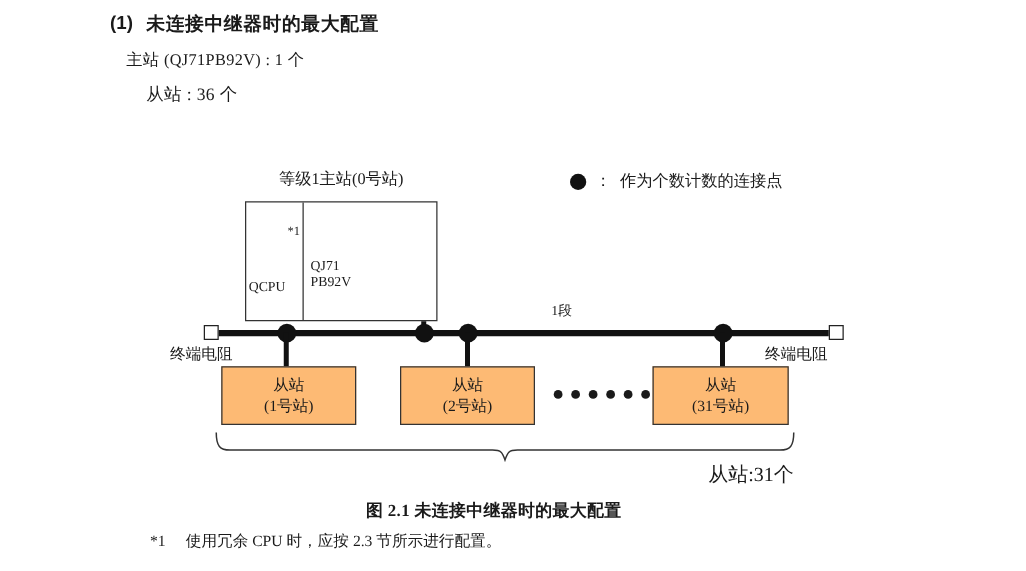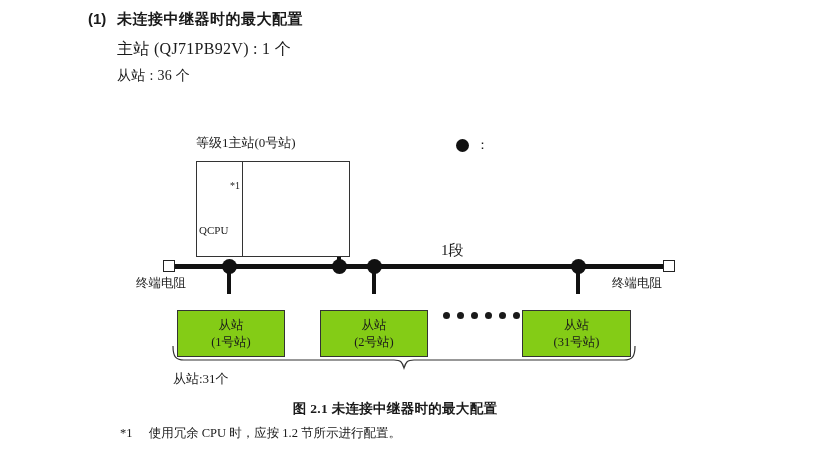--- a/index.html
+++ b/index.html
@@ -26,22 +26,22 @@
     letter-spacing: 0px;
   }
   #heading-title {
     left: 117px; top: 10px;
     font-family: "Liberation Sans", "DejaVu Sans", sans-serif;
     font-weight: bold;
     font-size: 15px;
     letter-spacing: 0.5px;
   }
   #master-count-line {
-    left: 117px; top: 39px;
-    font-size: 16px;
+    left: 101px; top: 39px;
+    font-size: 13px;
     letter-spacing: 0.3px;
   }
   #slave-count-line {
     left: 117px; top: 67px;
     font-size: 14px;
     letter-spacing: 0.3px;
   }
 
   
   #legend {
@@ -55,21 +55,21 @@
     width: 13px; height: 13px;
     border-radius: 50%;
     background: #111111;
     display: inline-block;
   }
 
   
   #master-label {
     left: 196px; top: 134px;
     width: 154px;
-    text-align: left;
+    text-align: center;
     font-size: 13px;
     white-space: nowrap;
   }
   #master-module {
     left: 196px; top: 161px;
     width: 154px; height: 96px;
     box-sizing: border-box;
     border: 1.3px solid #333333;
     display: flex;
   }
@@ -152,38 +152,37 @@
     font-size: 12.5px;
     white-space: nowrap;
   }
   #term-right-label {
     left: 612px; top: 275px;
     font-size: 12.5px;
     white-space: nowrap;
   }
   #segment-label {
     left: 441px; top: 241px;
-    font-size: 15px;
+    font-size: 11px;
     white-space: nowrap;
   }
 
   
   .slave-box {
     box-sizing: border-box;
     border: 1.3px solid #333333;
     height: 47px;
     top: 293px;
     display: flex;
     flex-direction: column;
     align-items: center;
     justify-content: center;
     font-size: 12.5px;
     line-height: 17px;
-    background: #84cc16;
-    margin-top: 17px;
+    background: #fdba74;
   }
   #slave-1 { left: 177px; width: 108px; }
   #slave-2 { left: 320px; width: 108px; }
   #slave-31 { left: 522px; width: 109px; }
 
   #ellipsis-dots {
     left: 443px; top: 312px;
     display: flex;
     gap: 7px;
   }
@@ -192,22 +191,22 @@
     border-radius: 50%;
     background: #1a1a1a;
     display: inline-block;
   }
 
   
   #brace { left: 170px; top: 344px; }
   #brace-label {
     left: 173px; top: 370px;
     width: 462px;
-    text-align: left;
-    font-size: 13px;
+    text-align: right;
+    font-size: 16px;
   }
 
   
   #figure-caption {
     left: 0px; top: 400px;
     width: 790px;
     text-align: center;
     font-family: Liberation Serif, serif;
     font-weight: bold;
     font-size: 13.5px;
@@ -224,29 +223,36 @@
 <body>
 
 <div class="abs" id="heading-number">(1)</div>
 <div class="abs" id="heading-title">未连接中继器时的最大配置</div>
 <div class="abs" id="master-count-line">主站 (QJ71PB92V) : 1 个</div>
 <div class="abs" id="slave-count-line">从站 : 36 个</div>
 
 <div class="abs" id="legend">
   <span class="dot"></span>
   <span>：</span>
+  <span>作为个数计数的连接点</span>
 </div>
 
 <div class="abs" id="master-label">等级1主站(0号站)</div>
 
 <div class="abs" id="master-module">
   <div class="cell" id="cell-qcpu">
     <span class="sup">*1</span>
     <span class="lbl">QCPU</span>
   </div>
+  <div class="cell" id="cell-pb92v">
+    <div>
+      <div>QJ71</div>
+      <div>PB92V</div>
+    </div>
+  </div>
 </div>
 
 <div class="abs drop" id="drop-master"></div>
 <div class="abs" id="bus-line"></div>
 
 <div class="abs terminator" id="term-left"></div>
 <div class="abs terminator" id="term-right"></div>
 <div class="abs" id="term-left-label">终端电阻</div>
 <div class="abs" id="term-right-label">终端电阻</div>
 <div class="abs" id="segment-label">1段</div>
@@ -283,14 +289,14 @@
   </div>
 
 <svg class="abs" id="brace" width="470" height="26">
   <path d="M3,2 C3,13 6,16 14,16 L224,16 C231,16 232,18 234,24 C236,18 237,16 244,16 L454,16 C462,16 465,13 465,2" fill="none" stroke="#333333" stroke-width="1.2"></path>
 </svg>
 <div class="abs" id="brace-label">从站:31个</div>
 
 <div class="abs" id="figure-caption">图 2.1  未连接中继器时的最大配置</div>
 <div class="abs" id="footnote">
   <span class="mark">*1</span>
-  <span>使用冗余 CPU 时，应按 1.2 节所示进行配置。</span>
+  <span>使用冗余 CPU 时，应按 2.3 节所示进行配置。</span>
 </div>
 
 </body></html>

